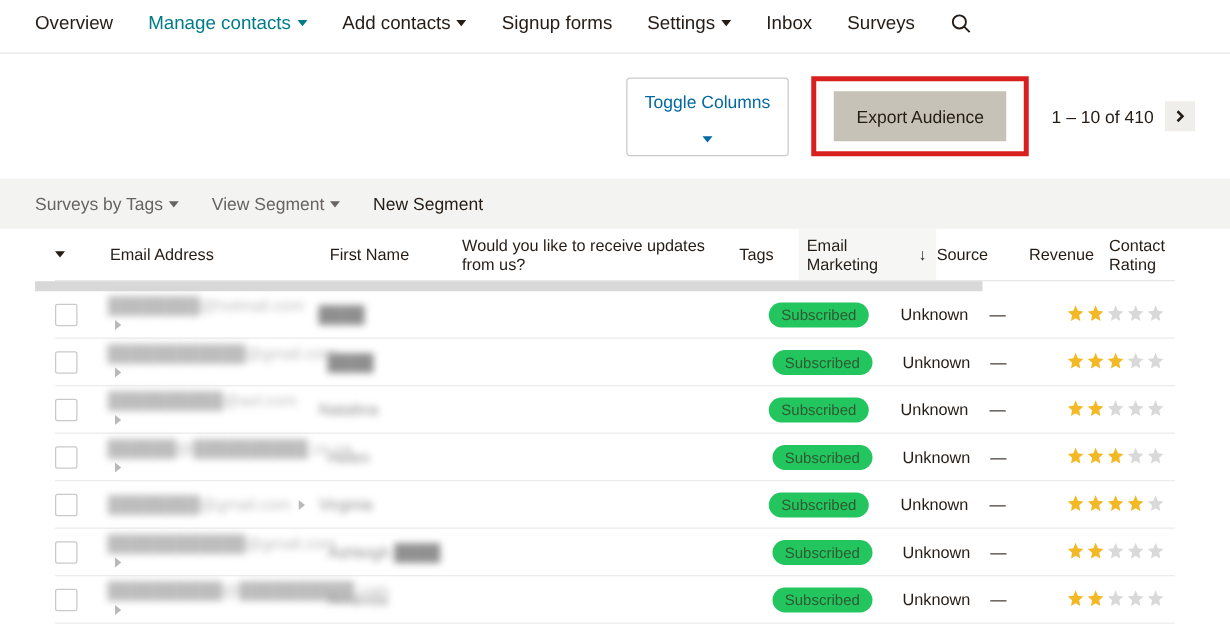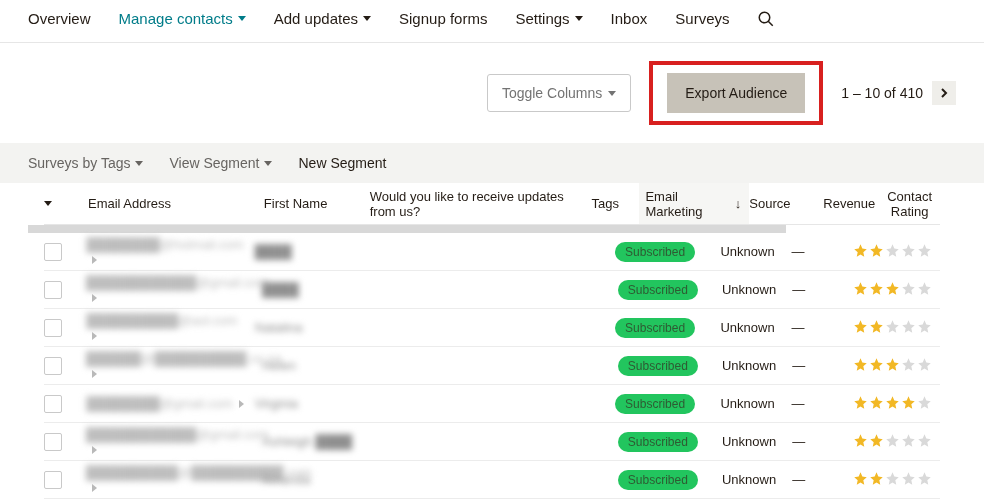--- a/index.html
+++ b/index.html
@@ -38,24 +38,25 @@
     padding: 18px 28px 18px 28px;
     gap: 18px;
   }
   .btn-light {
     border: 1px solid #c9c9c9;
     background: #fff;
     padding: 10px 14px;
     border-radius: 3px;
     display: inline-flex;
     align-items: center;
-    gap: 6px;
+    gap: 20px;
     cursor: pointer;
     font-size: 14px;
-    color: #737373;
+    color: #0369a1;
+    flex-direction: column;
   }
   .highlight-frame {
     border: 4px solid #d8201f;
     padding: 8px 14px;
     display: inline-flex;
   }
   .btn-dark {
     background: #c7c2b8;
     border: none;
     padding: 12px 18px;
@@ -105,21 +106,21 @@
   }
   .col { padding-right: 8px; }
   .col-check { width: 44px; display:flex; align-items:center; }
   .col-email { width: 176px; }
   .col-first { width: 106px; }
   .col-updates { width: 222px; }
   .col-tags { width: 48px; }
   .col-emailmkt { width: 110px; display:flex; align-items:center; gap:20px; background:#f6f6f4; height:100%; padding-left:6px;}
   .col-source { width: 74px; }
   .col-revenue { width: 64px; }
-  .col-rating { flex: 1; text-align: center; }
+  .col-rating { flex: 1; }
   .sort-arrow { font-size: 13px; }
 
   .row {
     display: flex;
     align-items: center;
     border-bottom: 1px solid #ececec;
     height: 38px;
     font-size: 13px;
     color: #241c15;
   }
@@ -154,21 +155,21 @@
 
 <div class="topnav">
   <div class="nav-item">
       <span>Overview</span>
     </div>
   <div class="nav-item active">
     <span>Manage contacts</span>
       <span class="chev"></span>
   </div>
   <div class="nav-item">
-    <span>Add updates</span>
+    <span>Add contacts</span>
       <span class="chev"></span>
   </div>
   <div class="nav-item">
       <span>Signup forms</span>
     </div>
   <div class="nav-item">
     <span>Settings</span>
       <span class="chev"></span>
   </div>
   <div class="nav-item">

